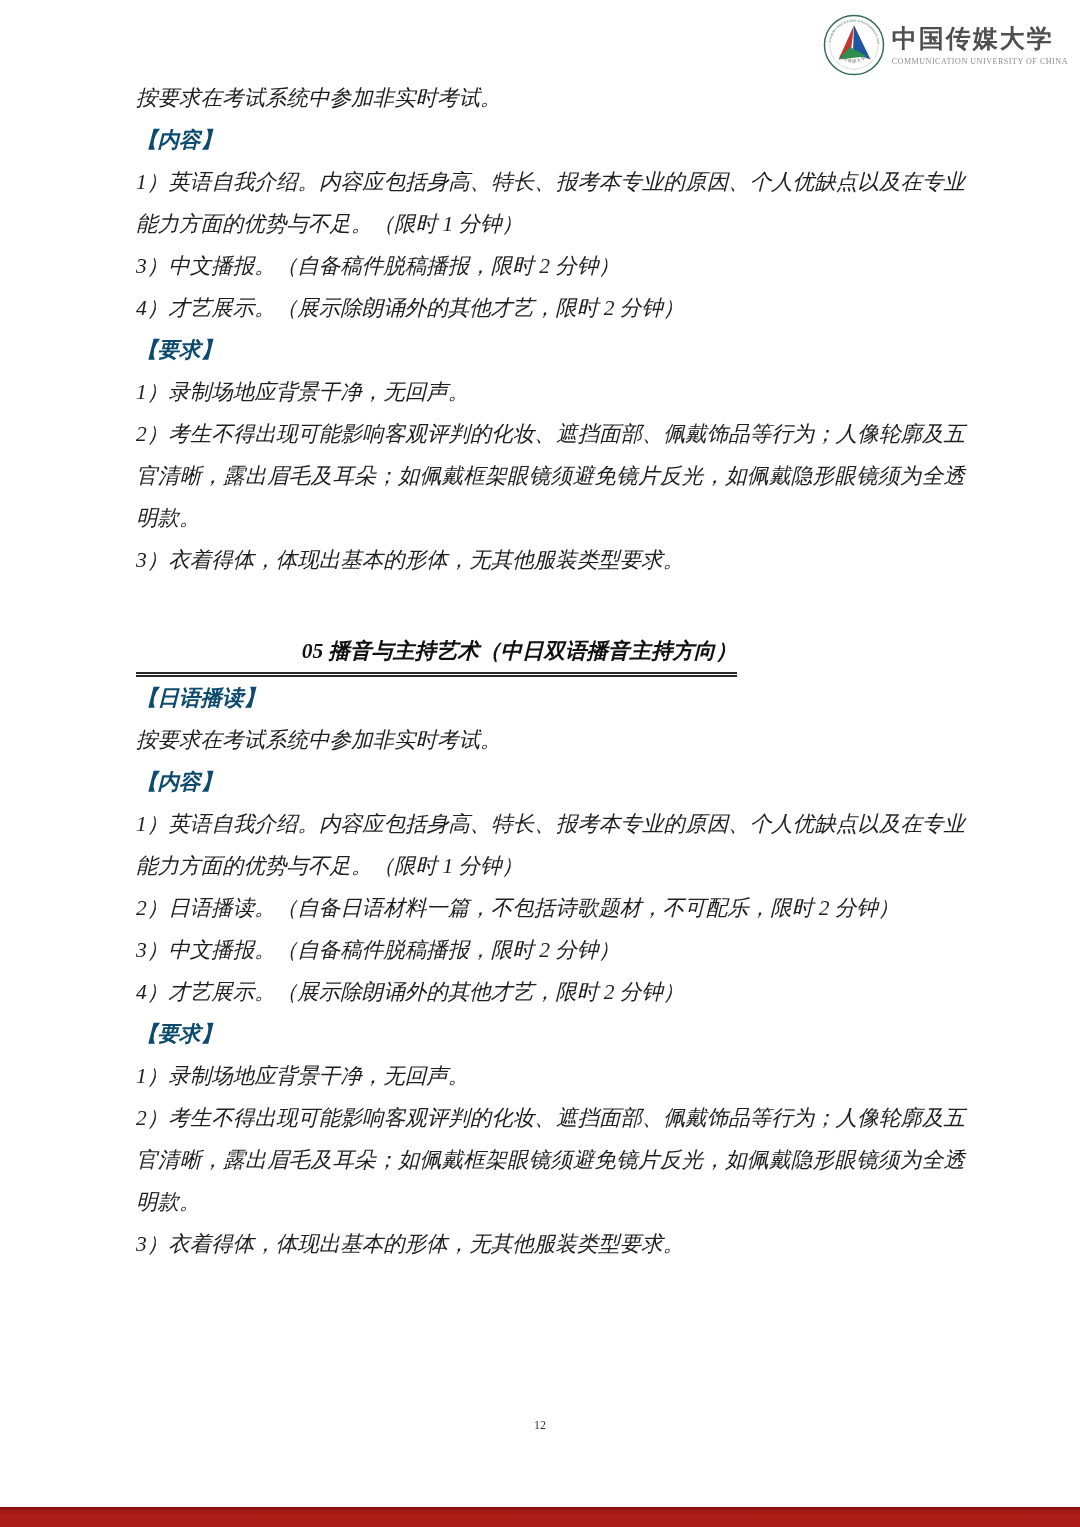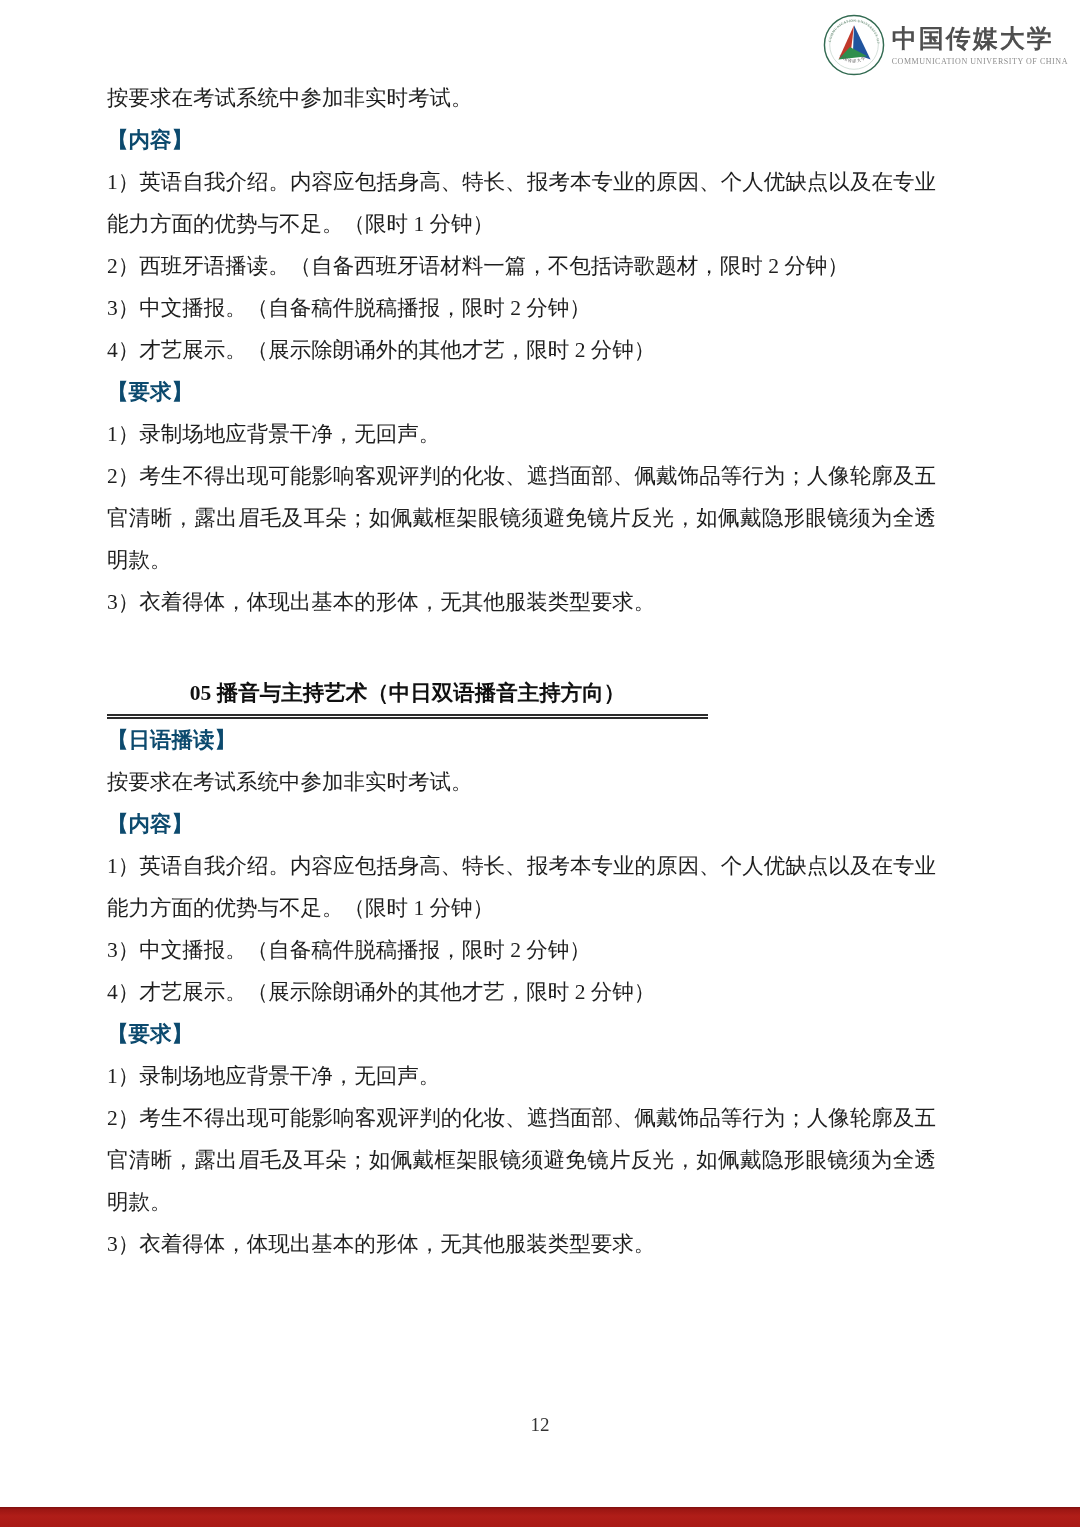--- a/index.html
+++ b/index.html
@@ -25,39 +25,40 @@
     font-family:"DejaVu Serif","Liberation Serif",serif;
   }
   .wordmark-en {
     font-size:8px; color:#8c8c8c; letter-spacing:0.55px;
     margin-top:3px; white-space:nowrap;
     font-family:"Liberation Serif",serif;
   }
 
   
   .doc-body {
-    position:absolute; left:107px; top:77px; width:829px;
+    position:absolute; left:136px; top:77px; width:829px;
     color:#1e1e1e; font-size:21.5px; line-height:42px;
     text-align:justify;
+    font-style:italic;
   }
   .doc-body p { margin:0; }
   .para { font-weight:normal; }
   .label { font-weight:bold; color:#0c4a6e; }
   .heading {
     margin:49px 0 0 0; padding:0 0 0 0;
     font-size:21.5px; font-weight:bold; color:#101010;
     line-height:42px; width:601px;
     border-bottom:5px double #2b2b2b;
-    text-align:center;
+    text-align:right;
   }
 
   
   .page-number {
     position:absolute; top:1413px; left:0; width:100%;
-    text-align:center; font-size:19px; line-height:24px; color:#333;
+    text-align:center; font-size:12px; line-height:24px; color:#333;
   }
   .bottom-bar {
     position:absolute; left:0; bottom:0; width:1080px; height:20px;
     background:linear-gradient(180deg,#7e100e 0%,#9c1613 12%,#b01d18 45%,#a91a16 100%);
   }
 </style>
 </head>
 <body>
 
 <div class="page">
@@ -83,32 +84,32 @@
     <div class="wordmark">
       <div class="wordmark-cn">中国传媒大学</div>
       <div class="wordmark-en">COMMUNICATION UNIVERSITY OF CHINA</div>
     </div>
   </div>
 
   <div class="doc-body">
       <p class="para">按要求在考试系统中参加非实时考试。</p>
       <p class="label">【内容】</p>
       <p class="para">1）英语自我介绍。内容应包括身高、特长、报考本专业的原因、个人优缺点以及在专业能力方面的优势与不足。（限时 1 分钟）</p>
-      <p class="para">2）西班牙语播读。（自备西班牙语材料一篇，不包括诗歌题材，限时 2 分钟）</p>
       <p class="para">3）中文播报。（自备稿件脱稿播报，限时 2 分钟）</p>
       <p class="para">4）才艺展示。（展示除朗诵外的其他才艺，限时 2 分钟）</p>
       <p class="label">【要求】</p>
       <p class="para">1）录制场地应背景干净，无回声。</p>
       <p class="para">2）考生不得出现可能影响客观评判的化妆、遮挡面部、佩戴饰品等行为；人像轮廓及五官清晰，露出眉毛及耳朵；如佩戴框架眼镜须避免镜片反光，如佩戴隐形眼镜须为全透明款。</p>
       <p class="para">3）衣着得体，体现出基本的形体，无其他服装类型要求。</p>
       <h2 class="heading">05 播音与主持艺术（中日双语播音主持方向）</h2>
       <p class="label">【日语播读】</p>
       <p class="para">按要求在考试系统中参加非实时考试。</p>
       <p class="label">【内容】</p>
       <p class="para">1）英语自我介绍。内容应包括身高、特长、报考本专业的原因、个人优缺点以及在专业能力方面的优势与不足。（限时 1 分钟）</p>
+      <p class="para">2）日语播读。（自备日语材料一篇，不包括诗歌题材，不可配乐，限时 2 分钟）</p>
       <p class="para">3）中文播报。（自备稿件脱稿播报，限时 2 分钟）</p>
       <p class="para">4）才艺展示。（展示除朗诵外的其他才艺，限时 2 分钟）</p>
       <p class="label">【要求】</p>
       <p class="para">1）录制场地应背景干净，无回声。</p>
       <p class="para">2）考生不得出现可能影响客观评判的化妆、遮挡面部、佩戴饰品等行为；人像轮廓及五官清晰，露出眉毛及耳朵；如佩戴框架眼镜须避免镜片反光，如佩戴隐形眼镜须为全透明款。</p>
       <p class="para">3）衣着得体，体现出基本的形体，无其他服装类型要求。</p>
     </div>
 
   <div class="page-number">12</div>
   <div class="bottom-bar"></div>

